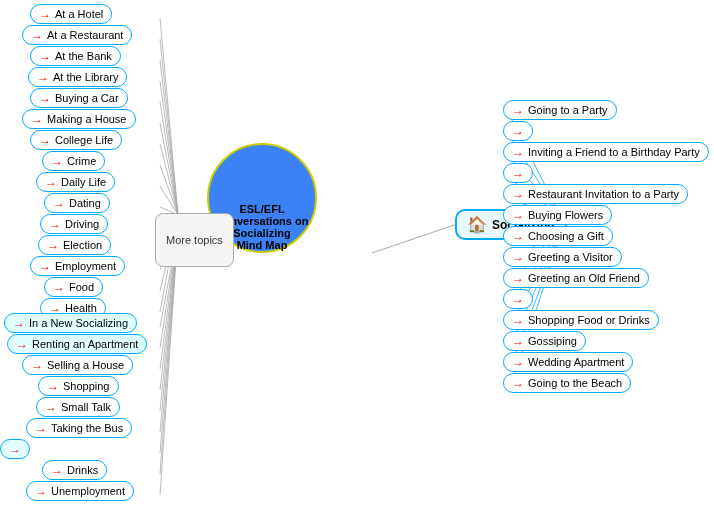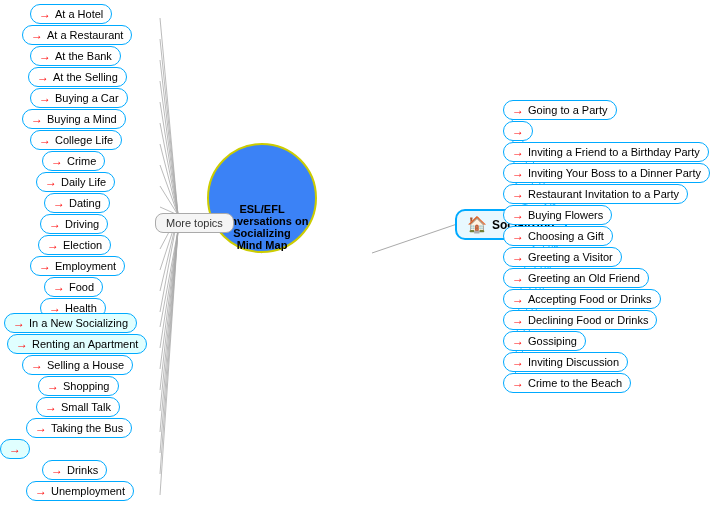--- a/index.html
+++ b/index.html
@@ -63,21 +63,21 @@
       font-weight: bold;
       color: #000;
       width: 110px;
       height: 110px;
     }
     .mid-node {
       position: absolute;
       border: 1px solid #aaa;
       border-radius: 8px;
       background: #f5f5f5;
-      padding: 3px 10px;
+      padding: 20px 10px;
       font-size: 11px;
       color: #333;
     }
     .socializing-node {
       position: absolute;
       border: 2px solid #00aaff;
       border-radius: 10px;
       background: #e8f8ff;
       padding: 4px 10px;
       font-size: 12px;
@@ -172,33 +172,33 @@
   </div>
   <div class="node" style="left:30px; top:46px;">
     <div class="node-box">
         <span class="arrow-icon">→</span>
         <span>At the Bank</span>
       </div>
   </div>
   <div class="node" style="left:28px; top:67px;">
     <div class="node-box">
         <span class="arrow-icon">→</span>
-        <span>At the Selling</span>
+        <span>At the Library</span>
       </div>
   </div>
   <div class="node" style="left:30px; top:88px;">
     <div class="node-box">
         <span class="arrow-icon">→</span>
         <span>Buying a Car</span>
       </div>
   </div>
   <div class="node" style="left:22px; top:109px;">
     <div class="node-box">
         <span class="arrow-icon">→</span>
-        <span>Buying a Mind</span>
+        <span>Making a House</span>
       </div>
   </div>
   <div class="node" style="left:30px; top:130px;">
     <div class="node-box">
         <span class="arrow-icon">→</span>
         <span>College Life</span>
       </div>
   </div>
   <div class="node" style="left:42px; top:151px;">
     <div class="node-box">
@@ -315,21 +315,20 @@
   </div>
   <div class="node" style="left:503px; top:142px;">
     <div class="node-box">
         <span class="arrow-icon">→</span>
         <span>Inviting a Friend to a Birthday Party</span>
       </div>
   </div>
   <div class="node" style="left:503px; top:163px;">
     <div class="node-box">
         <span class="arrow-icon">→</span>
-        <span>Inviting Your Boss to a Dinner Party</span>
       </div>
   </div>
   <div class="node" style="left:503px; top:184px;">
     <div class="node-box">
         <span class="arrow-icon">→</span>
         <span>Restaurant Invitation to a Party</span>
       </div>
   </div>
   <div class="node" style="left:503px; top:205px;">
     <div class="node-box">
@@ -351,41 +350,40 @@
   </div>
   <div class="node" style="left:503px; top:268px;">
     <div class="node-box">
         <span class="arrow-icon">→</span>
         <span>Greeting an Old Friend</span>
       </div>
   </div>
   <div class="node" style="left:503px; top:289px;">
     <div class="node-box">
         <span class="arrow-icon">→</span>
-        <span>Accepting Food or Drinks</span>
       </div>
   </div>
   <div class="node" style="left:503px; top:310px;">
     <div class="node-box">
         <span class="arrow-icon">→</span>
-        <span>Declining Food or Drinks</span>
+        <span>Shopping Food or Drinks</span>
       </div>
   </div>
   <div class="node" style="left:503px; top:331px;">
     <div class="node-box">
         <span class="arrow-icon">→</span>
         <span>Gossiping</span>
       </div>
   </div>
   <div class="node" style="left:503px; top:352px;">
     <div class="node-box">
         <span class="arrow-icon">→</span>
-        <span>Inviting Discussion</span>
+        <span>Wedding Apartment</span>
       </div>
   </div>
   <div class="node" style="left:503px; top:373px;">
     <div class="node-box">
         <span class="arrow-icon">→</span>
-        <span>Crime to the Beach</span>
+        <span>Going to the Beach</span>
       </div>
   </div>
 
 </div>
 
 </body></html>

